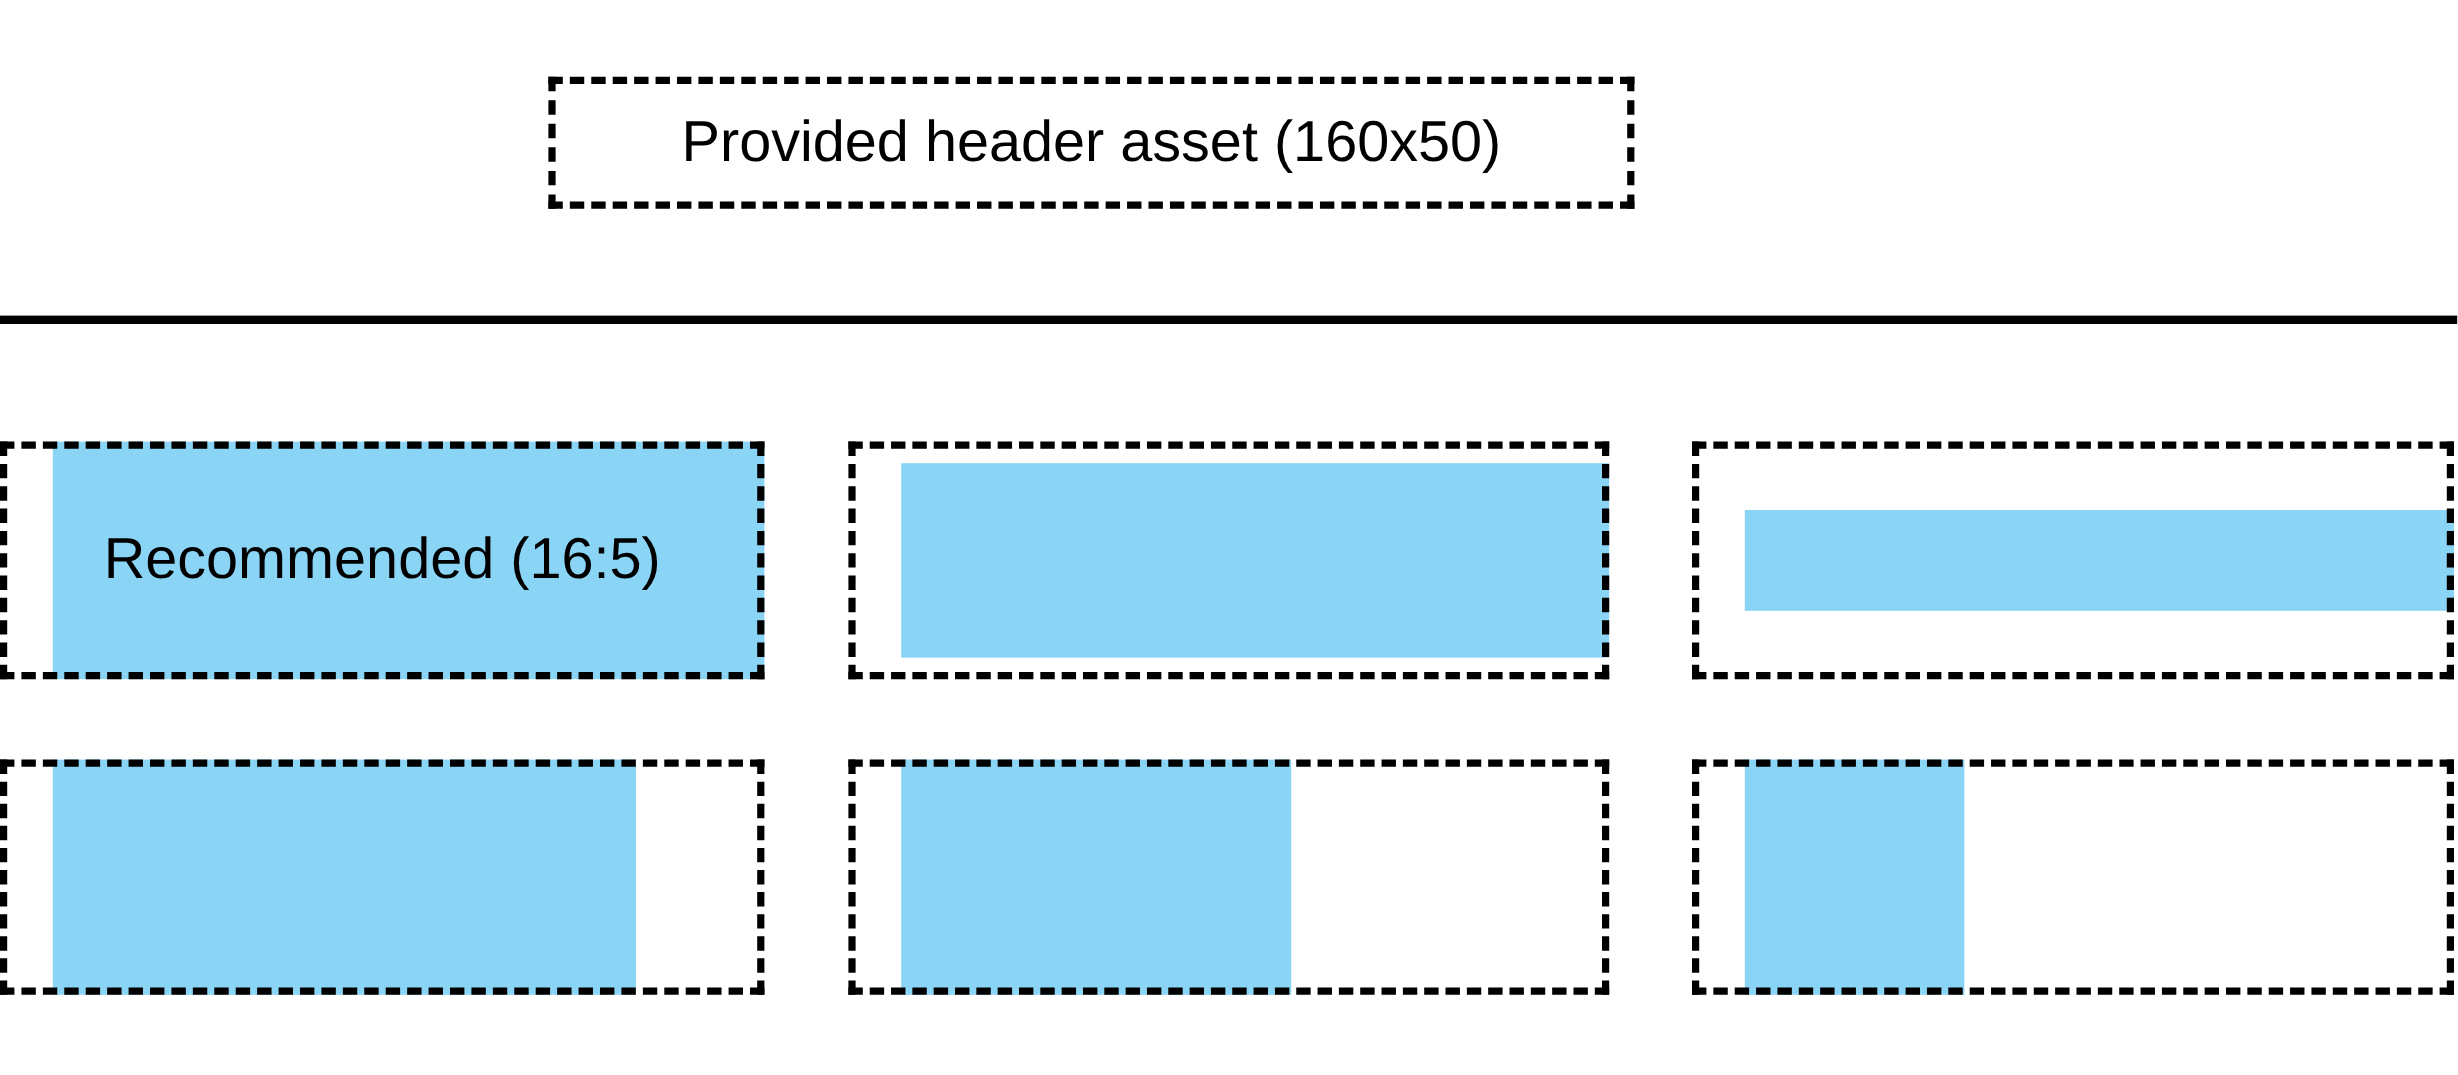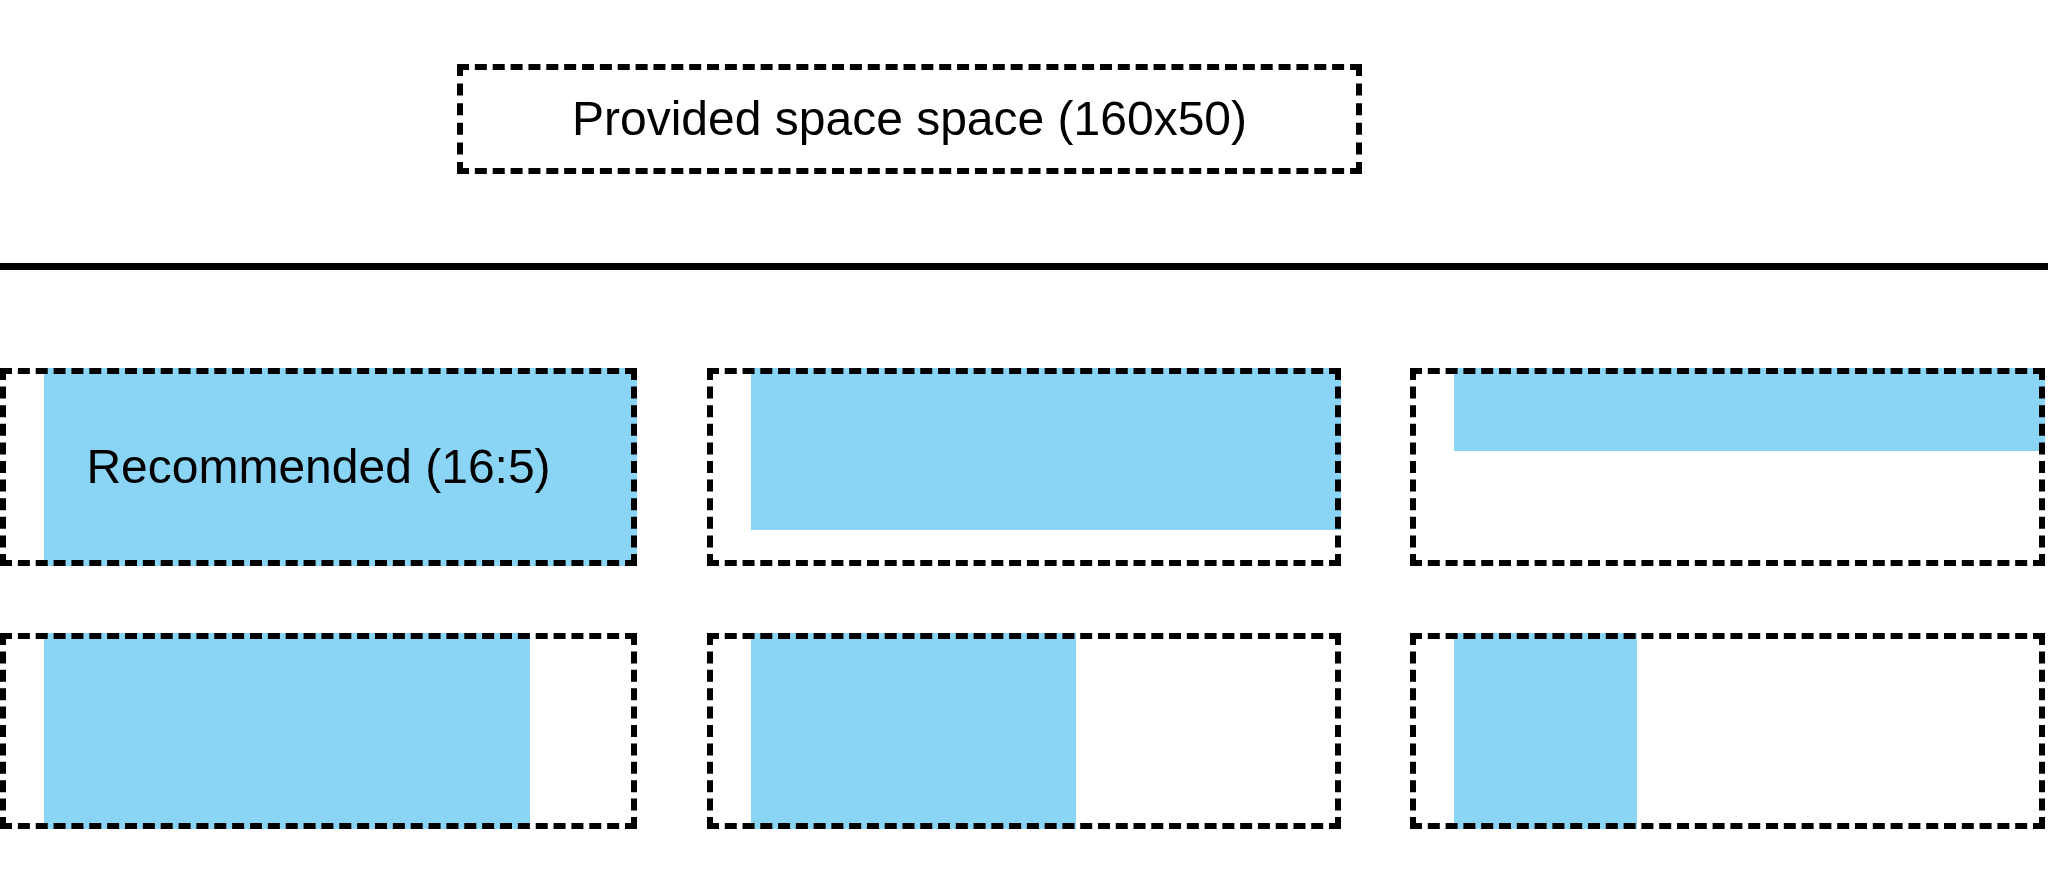--- a/index.html
+++ b/index.html
@@ -53,20 +53,21 @@
     top: 263px;
     width: 2048px;
     height: 7px;
     background: var(--line, #000000);
   }
   
   .cell {
     position: absolute;
     box-sizing: border-box;
     display: flex;
+    align-items: center;
     justify-content: flex-start;
     background: #ffffff;
     padding-left: 44px;
   }
   .cell::after {
     content: "";
     position: absolute;
     inset: 0;
     border: 6px dashed var(--line, #000000);
     pointer-events: none;
@@ -96,21 +97,21 @@
   .r2c1 { left: 0;      top: 633px; width: 637px; height: 196px; }
   .r2c2 { left: 707px;  top: 633px; width: 634px; height: 196px; }
   .r2c3 { left: 1410px; top: 633px; width: 635px; height: 196px; }
 </style>
 </head>
 <body>
 
 <div class="canvas">
 
   <div class="legend-header">
-    <span class="label">Provided space space (160x50)</span>
+    <span class="label">Provided header asset (160x50)</span>
   </div>
 
   <div class="divider"></div>
 
   <div class="cell r1c1">
     <div class="fill" style="width: 100%; height: 100%;"></div>
     <div class="cell-label label">Recommended (16:5)</div>
   </div>
   <div class="cell r1c2">
     <div class="fill" style="width: 100%; height: 82%;"></div>

